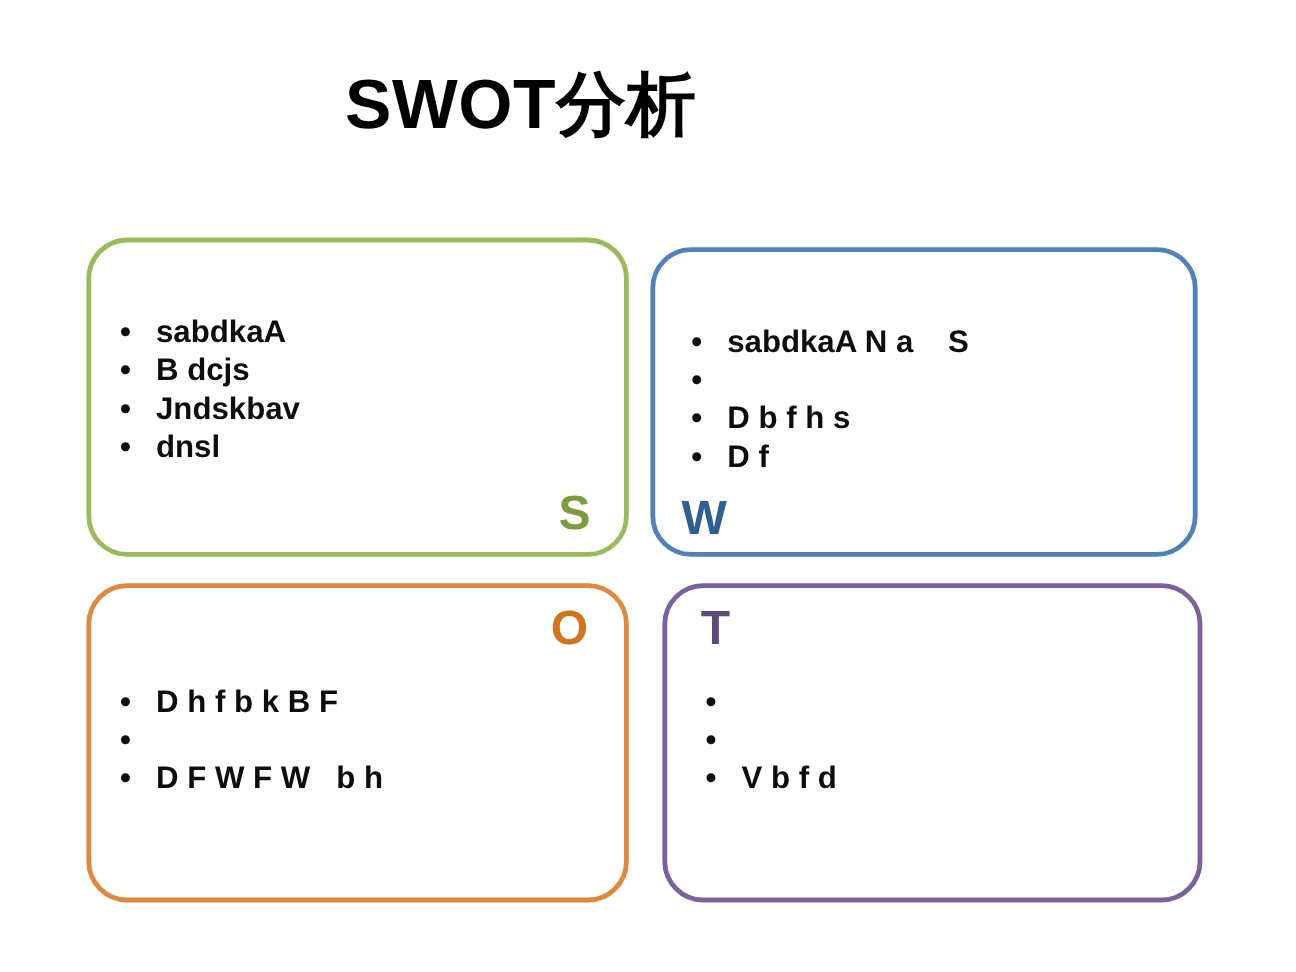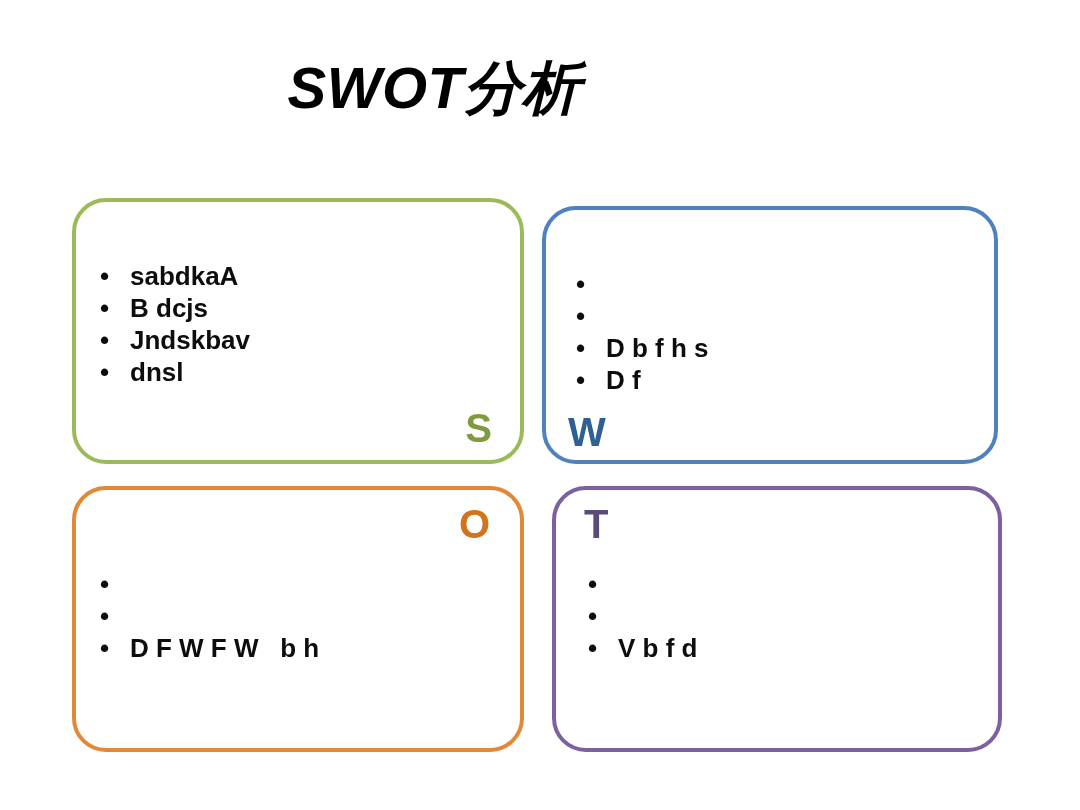--- a/index.html
+++ b/index.html
@@ -26,21 +26,20 @@
     position: absolute;
     left: 0;
     top: 56px;
     width: 868px;
     text-align: center;
     font-size: 58px;
     font-weight: bold;
     color: #000000;
     letter-spacing: 0.5px;
     line-height: 1.1;
-    font-style: italic;
   }
 
   
   .matrix {
     position: absolute;
     left: 72px;
     top: 198px;
     width: 936px;
     height: 558px;
   }
@@ -128,20 +127,21 @@
           <span>dnsl</span>
         </li>
       </ul>
       <div class="corner-letter letter-s">S</div>
     </div>
 
     <div class="quad quad-w">
       <ul class="bullets">
         <li>
           <span class="dot">•</span>
+          <span>sabdkaA N a    S</span>
         </li>
         <li>
           <span class="dot">•</span>
         </li>
         <li>
           <span class="dot">•</span>
           <span>D b f h s</span>
         </li>
         <li>
           <span class="dot">•</span>
@@ -149,20 +149,21 @@
         </li>
       </ul>
       <div class="corner-letter letter-w">W</div>
     </div>
 
     <div class="quad quad-o">
       <div class="corner-letter letter-o">O</div>
       <ul class="bullets">
         <li>
           <span class="dot">•</span>
+          <span>D h f b k B F</span>
         </li>
         <li>
           <span class="dot">•</span>
         </li>
         <li>
           <span class="dot">•</span>
           <span>D F W F W   b h</span>
         </li>
       </ul>
     </div>

